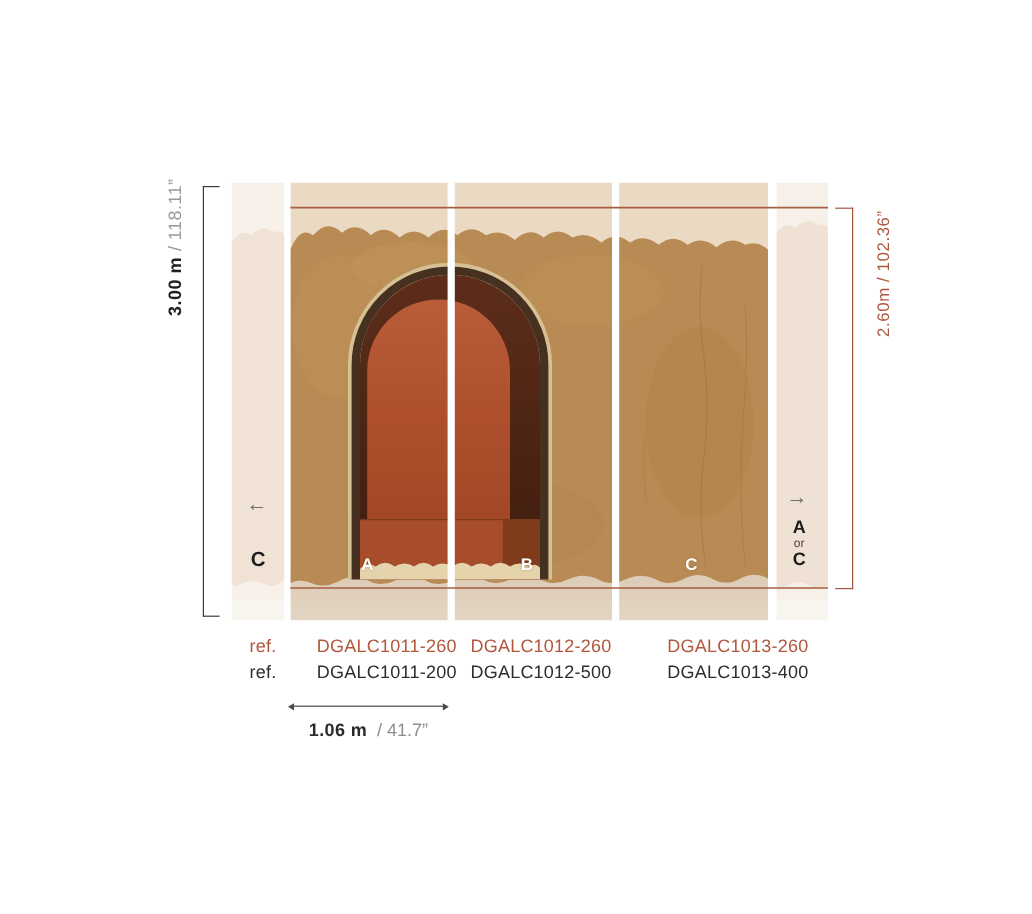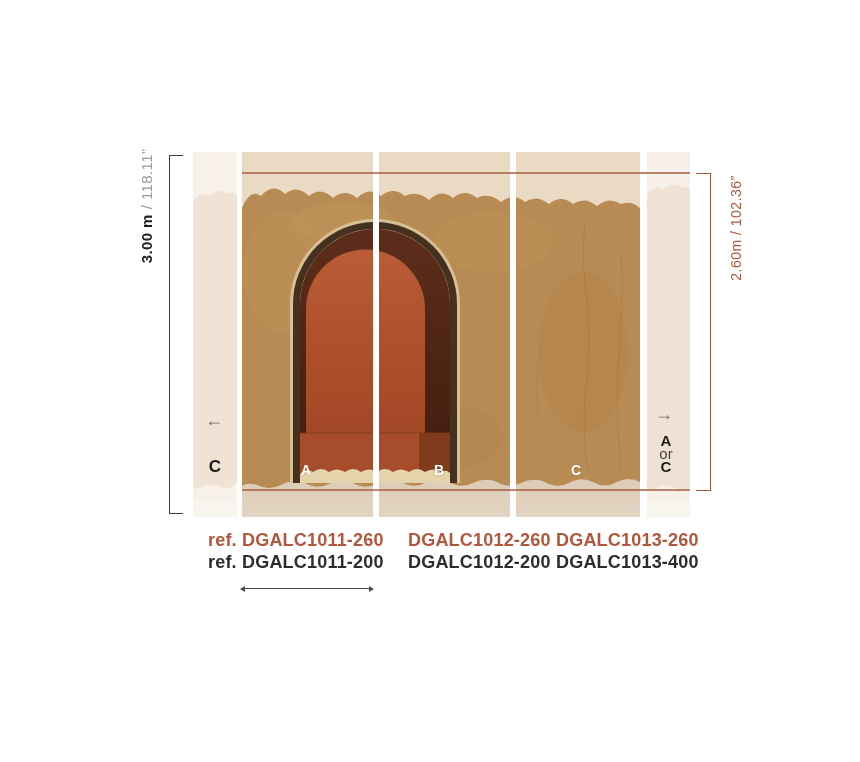--- a/index.html
+++ b/index.html
@@ -26,27 +26,27 @@
   .vlabel-full .metric{font-weight:bold;color:#1f1f1f;}
   .vlabel-full .imperial{color:#9a9a9a;margin-left:5px;}
   .vlabel-design{left:626px;top:217px;font-size:14px;color:#b0583e;letter-spacing:.5px;}
   
   .panel-letter{
     color:#ffffff;font-weight:bold;font-size:14px;transform:translate(-50%,-50%);
     text-shadow:0 0 2px rgba(110,60,25,.45);
   }
   .strip-letter{color:#1c1c1c;font-weight:bold;font-size:17px;transform:translate(-50%,-50%);}
   .opt-letter{color:#1c1c1c;font-weight:bold;font-size:15px;transform:translate(-50%,-50%);}
-  .opt-sep{color:#444;font-size:15px;transform:translate(-50%,-50%);}
+  .opt-sep{color:#444;font-size:10px;transform:translate(-50%,-50%);}
   .arrow{color:#6e6e6e;font-size:18px;transform:translate(-50%,-50%);line-height:1;}
   
-  .ref-row{height:17px;font-size:18px;font-weight:700;letter-spacing:.2px;}
+  .ref-row{height:17px;font-size:15px;font-weight:400;letter-spacing:.2px;}
   .ref-label{left:208px;width:26px;}
-  .ref-code-0{left:242px;}
-  .ref-code-1{left:392px;margin-left:16px;}
+  .ref-code-0{left:264px;}
+  .ref-code-1{left:392px;}
   .ref-code-2{left:556px;}
   .ref-row-260{color:#b2563c;}
   .ref-row-300{color:#2d2d2d;}
   .ref-cell{position:absolute;top:0;white-space:nowrap;}
   
   .dim-line{left:242px;top:588px;width:130px;height:1.4px;background:#4a4a4a;}
   .dim-arrow{width:0;height:0;border-top:3px solid transparent;border-bottom:3px solid transparent;top:586px;}
   .dim-arrow-l{left:240px;border-right:5px solid #4a4a4a;}
   .dim-arrow-r{left:369px;border-left:5px solid #4a4a4a;}
   .dim-text{left:227px;top:600px;width:160px;text-align:center;font-size:15px;white-space:nowrap;}
@@ -149,21 +149,25 @@
 
   <div class="abs ref-row ref-row-260" style="left:0;top:530px;width:860px;">
     <span class="ref-cell ref-label">ref.</span>
     <span class="ref-cell ref-code-0">DGALC1011-260</span>
     <span class="ref-cell ref-code-1">DGALC1012-260</span>
     <span class="ref-cell ref-code-2">DGALC1013-260</span>
   </div>
   <div class="abs ref-row ref-row-300" style="left:0;top:552px;width:860px;">
     <span class="ref-cell ref-label">ref.</span>
     <span class="ref-cell ref-code-0">DGALC1011-200</span>
-    <span class="ref-cell ref-code-1">DGALC1012-200</span>
+    <span class="ref-cell ref-code-1">DGALC1012-500</span>
     <span class="ref-cell ref-code-2">DGALC1013-400</span>
   </div>
 
   <div class="abs dim-line"></div>
   <div class="abs dim-arrow dim-arrow-l"></div>
   <div class="abs dim-arrow dim-arrow-r"></div>
+  <div class="abs dim-text">
+    <span class="metric">1.06 m</span>
+    <span class="imperial">/ 41.7”</span>
+  </div>
 
 </div>
 
 </body></html>

